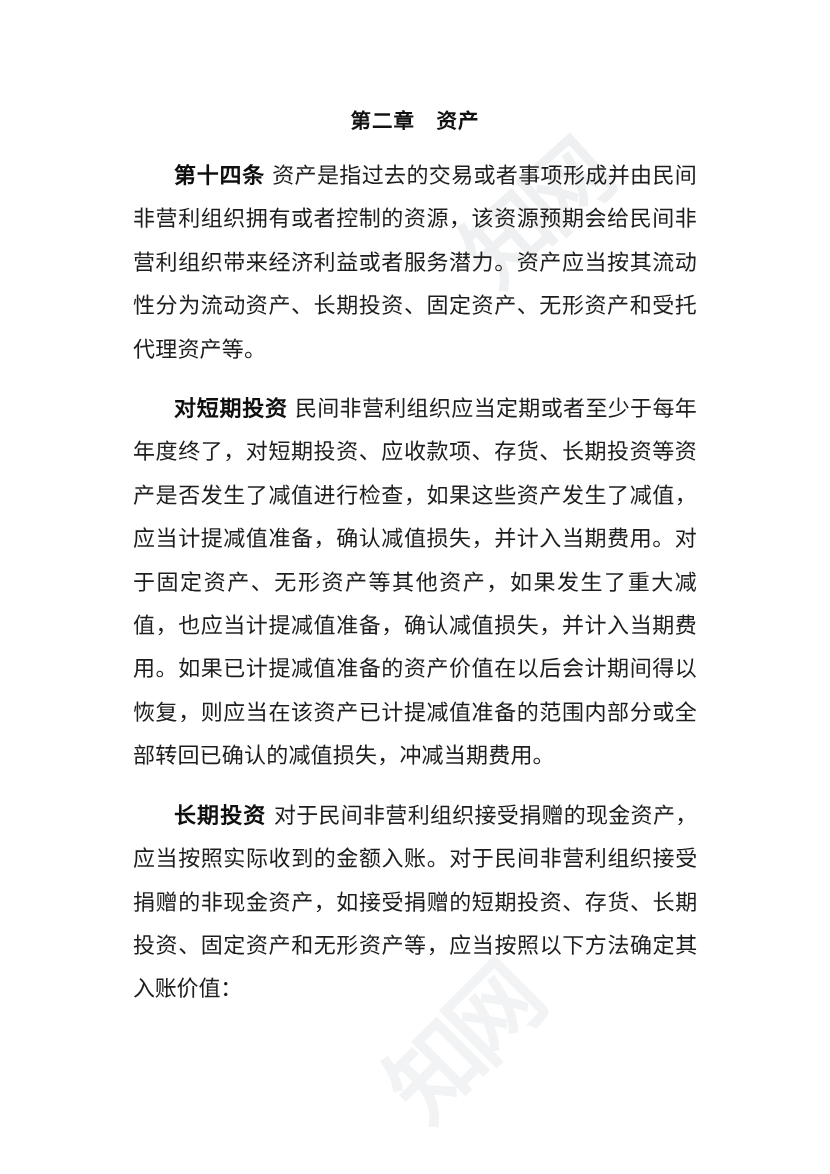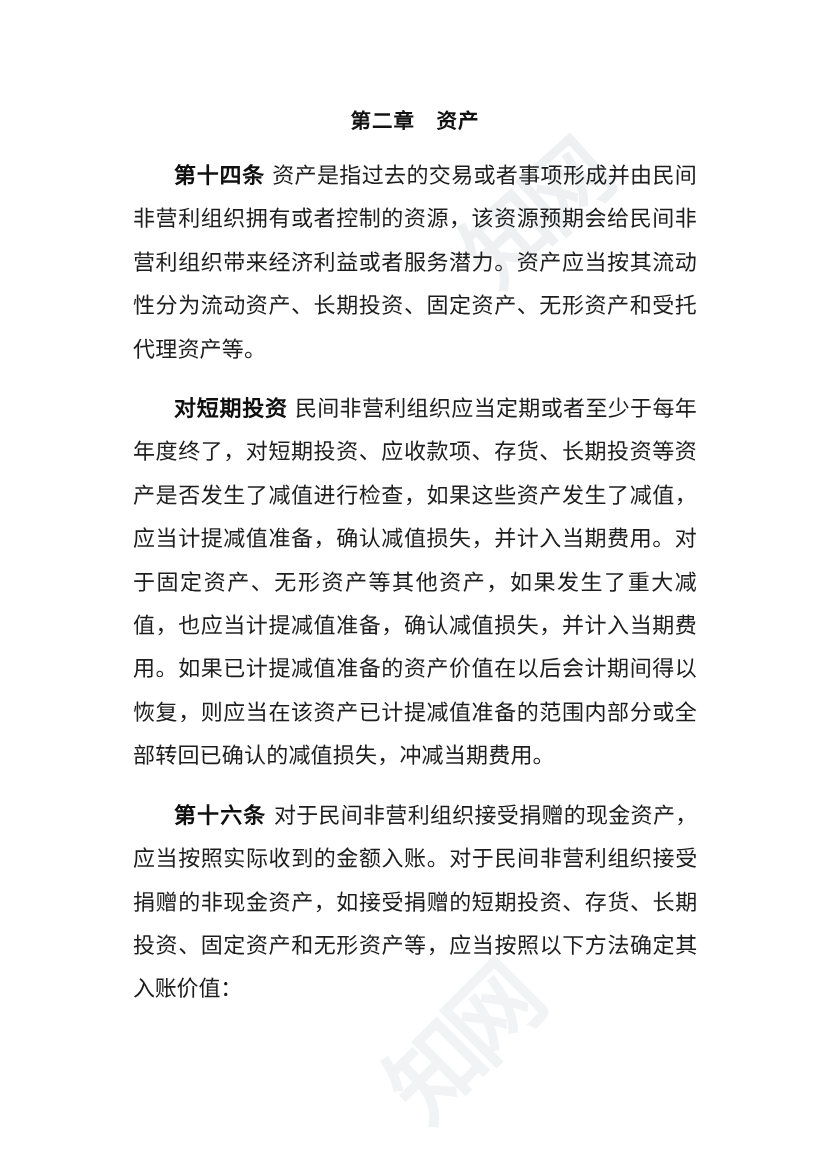--- a/index.html
+++ b/index.html
@@ -123,18 +123,18 @@
 
     <p class="para indent">
       <span class="article-label">第十四条</span><span class="gap"></span><span>资产是指过去的交易或者事项形成并由民间非营利组织拥有或者控制的资源，该资源预期会给民间非营利组织带来经济利益或者服务潜力。资产应当按其流动性分为流动资产、长期投资、固定资产、无形资产和受托代理资产等。</span>
     </p>
 
     <p class="para indent">
       <span class="article-label">对短期投资</span><span class="gap"></span><span>民间非营利组织应当定期或者至少于每年年度终了，对短期投资、应收款项、存货、长期投资等资产是否发生了减值进行检查，如果这些资产发生了减值，应当计提减值准备，确认减值损失，并计入当期费用。对于固定资产、无形资产等其他资产，如果发生了重大减值，也应当计提减值准备，确认减值损失，并计入当期费用。如果已计提减值准备的资产价值在以后会计期间得以恢复，则应当在该资产已计提减值准备的范围内部分或全部转回已确认的减值损失，冲减当期费用。</span>
     </p>
 
     <p class="para indent tight">
-      <span class="article-label">第十六条</span><span class="gap"></span><span>对于民间非营利组织接受捐赠的现金资产，应当按照实际收到的金额入账。对于民间非营利组织接受捐赠的非现金资产，如接受捐赠的短期投资、存货、长期投资、固定资产和无形资产等，应当按照以下方法确定其入账价值：</span>
+      <span class="article-label">长期投资</span><span class="gap"></span><span>对于民间非营利组织接受捐赠的现金资产，应当按照实际收到的金额入账。对于民间非营利组织接受捐赠的非现金资产，如接受捐赠的短期投资、存货、长期投资、固定资产和无形资产等，应当按照以下方法确定其入账价值：</span>
     </p>
 
 
   </div>
 </div>
 
 </body></html>

